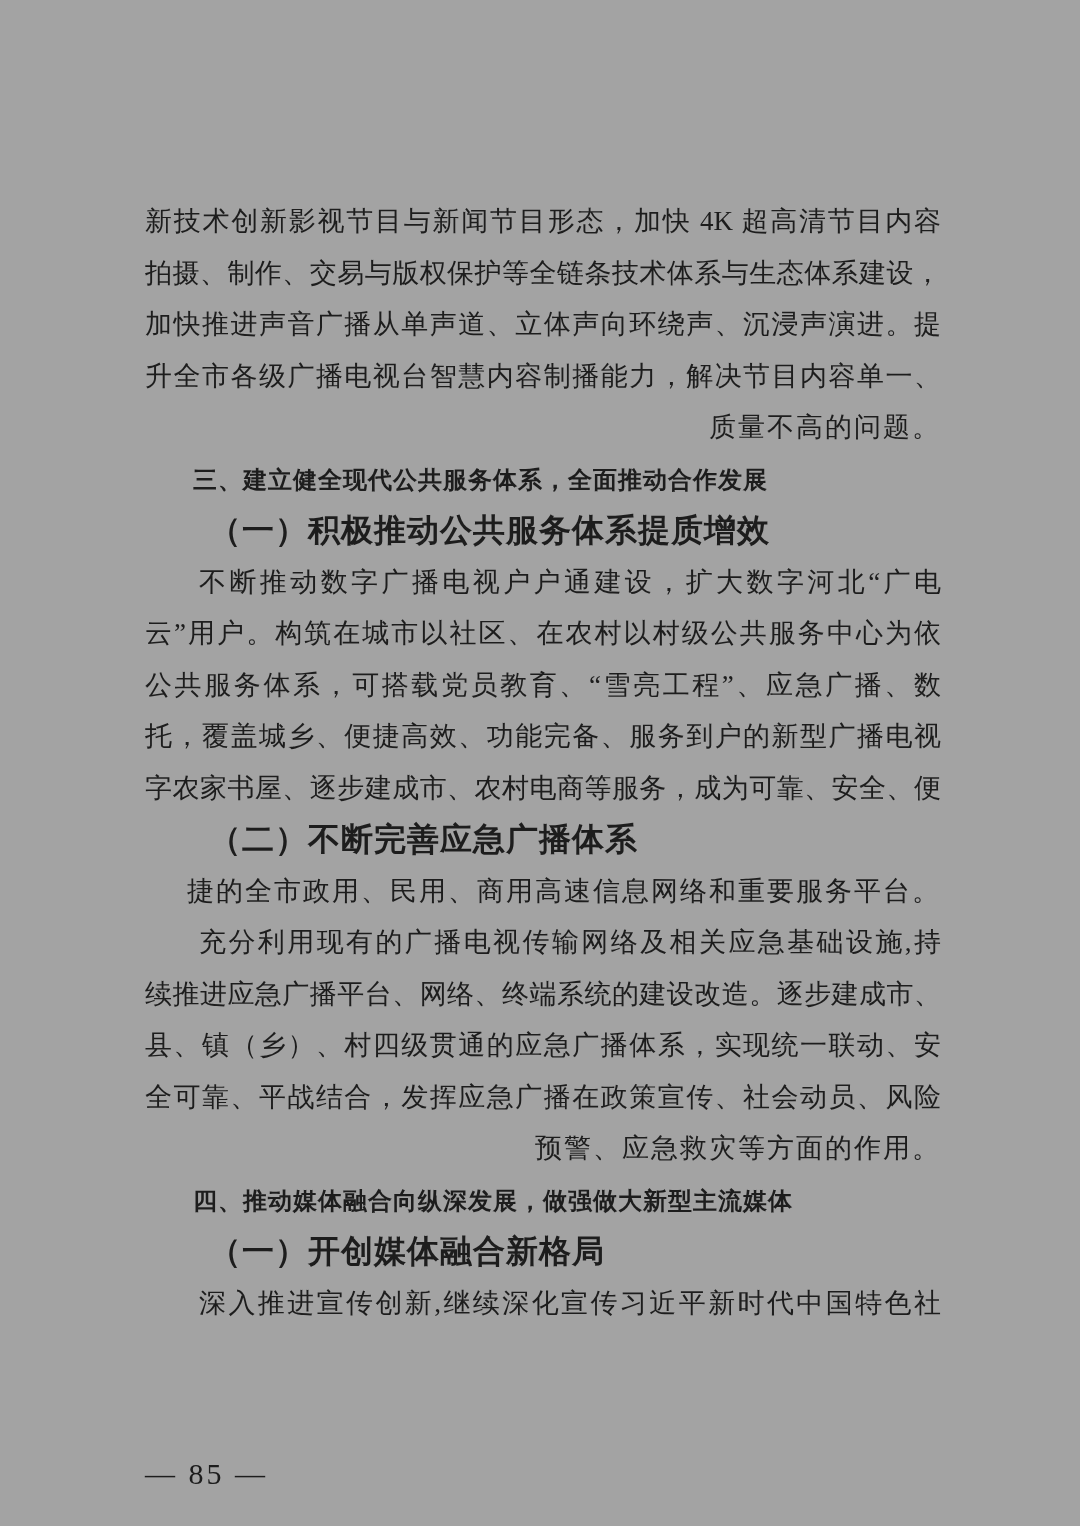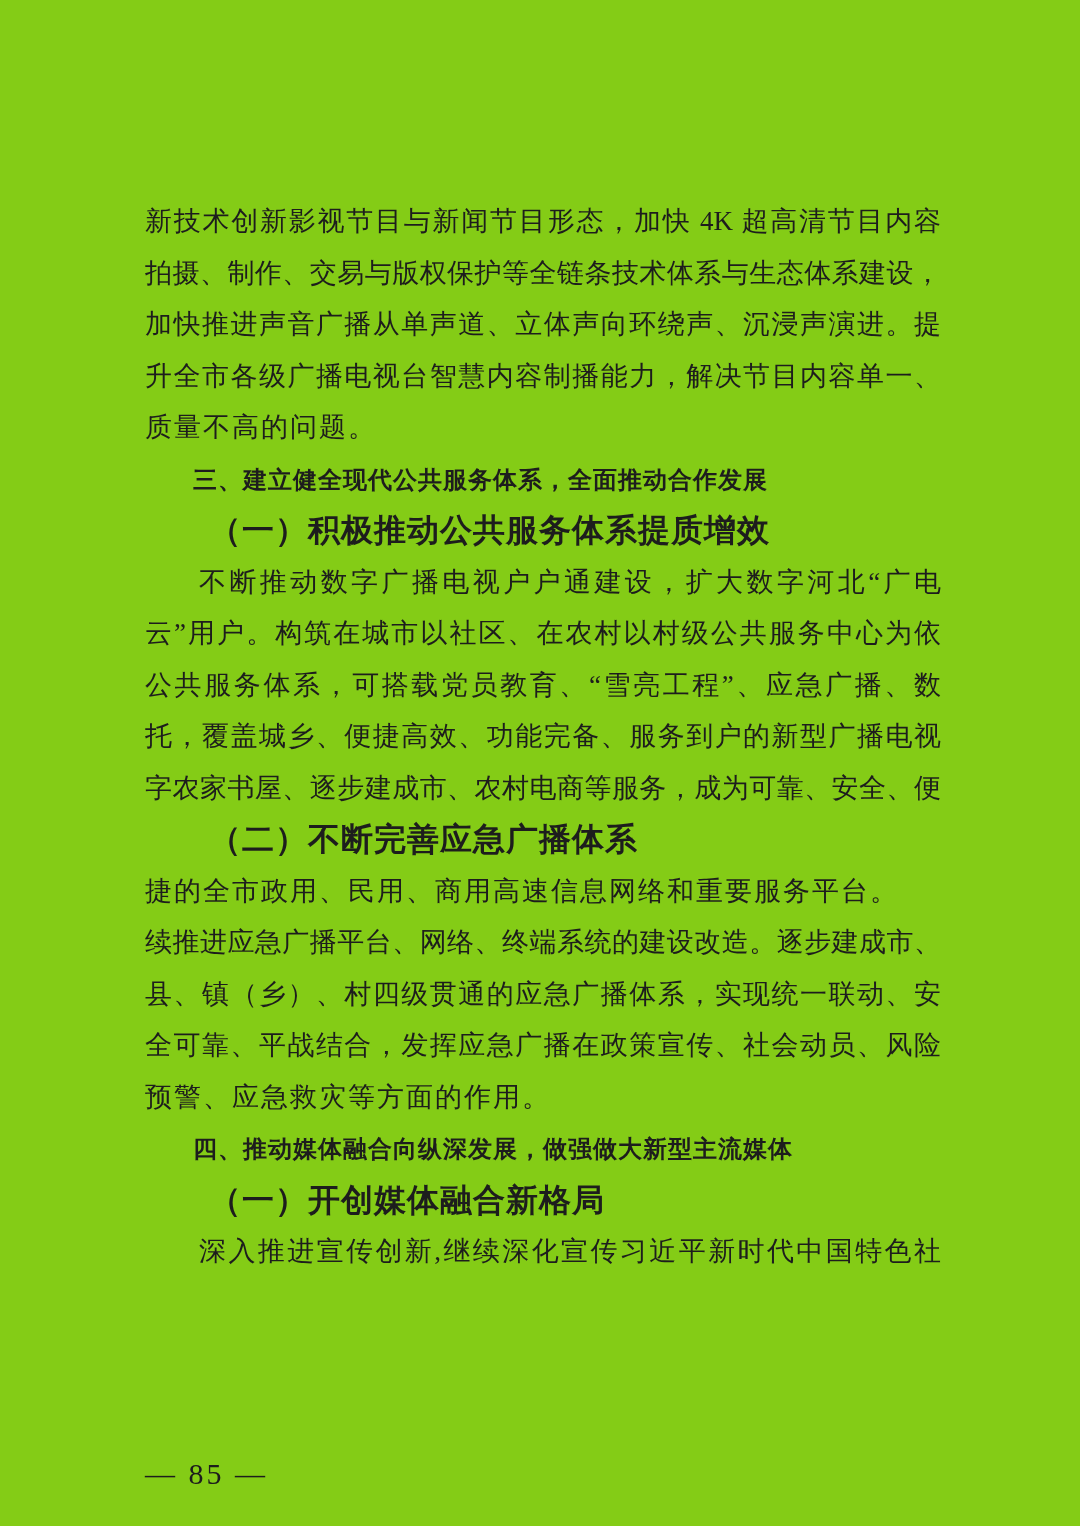--- a/index.html
+++ b/index.html
@@ -4,21 +4,21 @@
 <style>
   html, body {
     margin: 0;
     padding: 0;
     background: #ffffff;
   }
   .page {
     position: relative;
     width: 1080px;
     height: 1526px;
-    background: #84cc16;
+    background: #a3a3a3;
     overflow: hidden;
     font-family: "Liberation Serif", "DejaVu Serif", serif;
     color: #1d1d1d;
   }
   .content {
     position: absolute;
     left: 145px;
     top: 196px;
     width: 796px;
   }
@@ -31,21 +31,21 @@
     white-space: normal;
   }
   
   .fill {
     text-align: justify;
     text-align-last: justify;
     text-justify: inter-character;
   }
   
   .last {
-    text-align: left;
+    text-align: right;
     letter-spacing: 2px;
   }
   .indent {
     text-indent: 2em;
   }
   
   .h1 {
     font-family: "Liberation Sans", "DejaVu Sans", sans-serif;
     font-weight: 900;
     font-size: 24px;
@@ -79,20 +79,21 @@
     <div class="ln last">质量不高的问题。</div>
     <div class="ln h1 indent">三、建立健全现代公共服务体系，全面推动合作发展</div>
     <div class="ln h2 indent">（一）积极推动公共服务体系提质增效</div>
     <div class="ln fill indent">不断推动数字广播电视户户通建设，扩大数字河北“广电</div>
     <div class="ln fill">云”用户。构筑在城市以社区、在农村以村级公共服务中心为依</div>
     <div class="ln fill">公共服务体系，可搭载党员教育、“雪亮工程”、应急广播、数</div>
     <div class="ln fill">托，覆盖城乡、便捷高效、功能完备、服务到户的新型广播电视</div>
     <div class="ln fill">字农家书屋、逐步建成市、农村电商等服务，成为可靠、安全、便</div>
     <div class="ln h2 indent">（二）不断完善应急广播体系</div>
     <div class="ln last">捷的全市政用、民用、商用高速信息网络和重要服务平台。</div>
+    <div class="ln fill indent">充分利用现有的广播电视传输网络及相关应急基础设施,持</div>
     <div class="ln fill">续推进应急广播平台、网络、终端系统的建设改造。逐步建成市、</div>
     <div class="ln fill">县、镇（乡）、村四级贯通的应急广播体系，实现统一联动、安</div>
     <div class="ln fill">全可靠、平战结合，发挥应急广播在政策宣传、社会动员、风险</div>
     <div class="ln last">预警、应急救灾等方面的作用。</div>
     <div class="ln h1 indent">四、推动媒体融合向纵深发展，做强做大新型主流媒体</div>
     <div class="ln h2 indent">（一）开创媒体融合新格局</div>
     <div class="ln fill indent">深入推进宣传创新,继续深化宣传习近平新时代中国特色社</div>
   </div>
   <div class="pagenum">— 85 —</div>
 </div>

